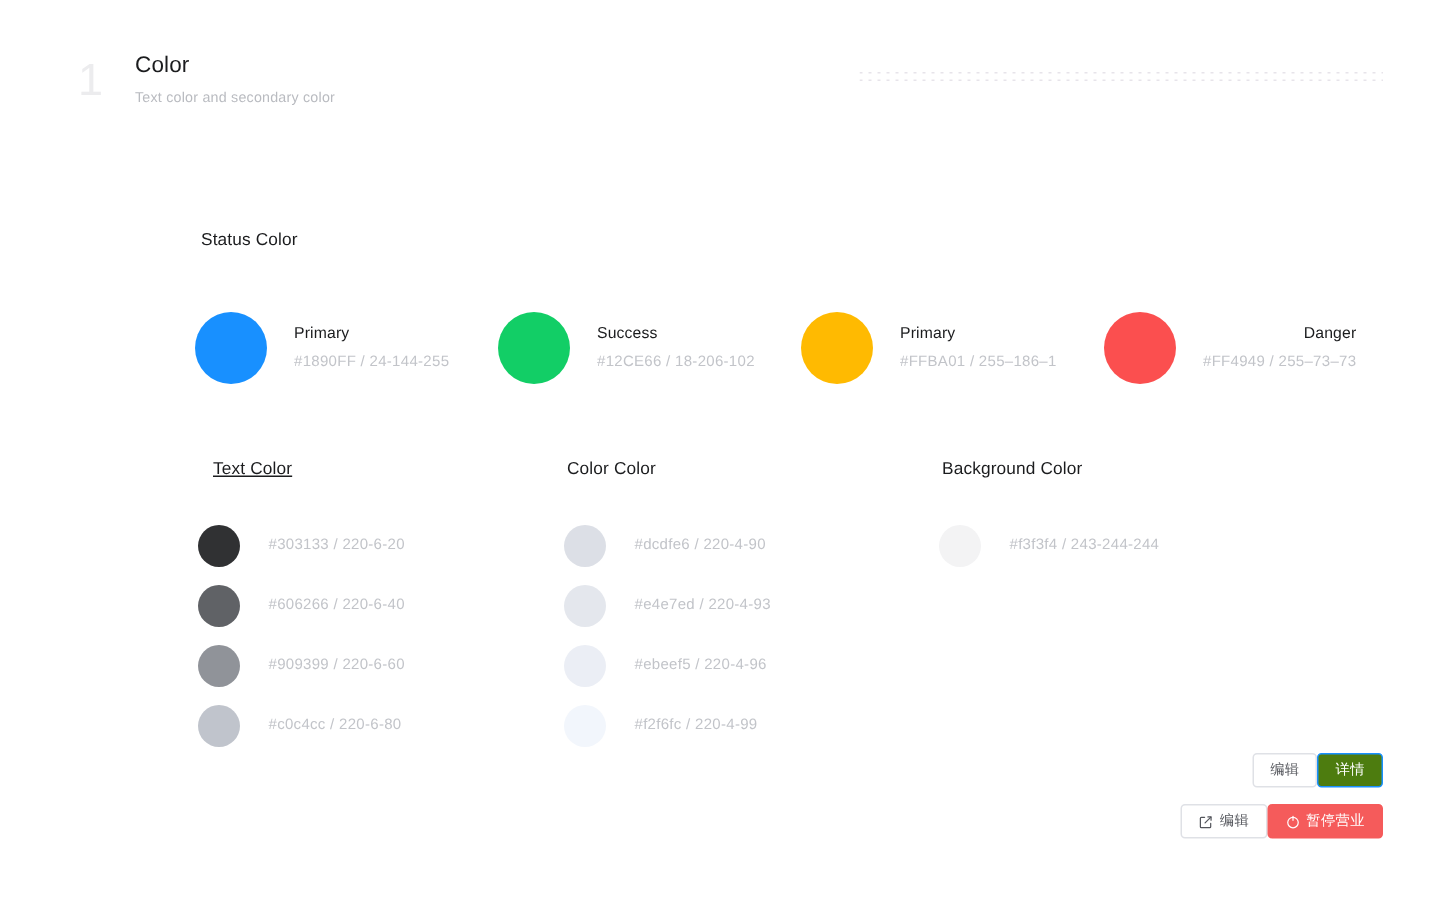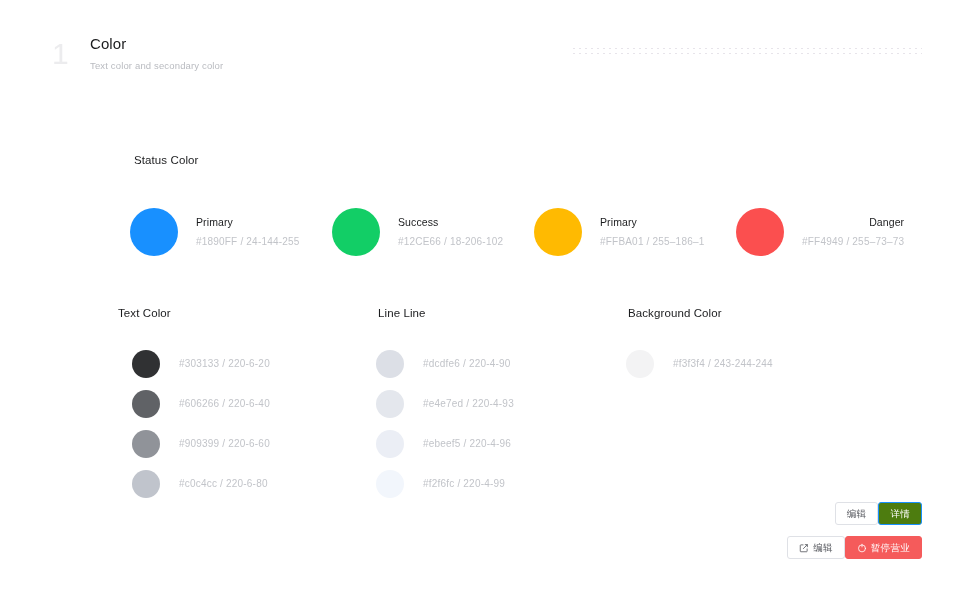--- a/index.html
+++ b/index.html
@@ -276,41 +276,41 @@
       </div>
       <div class="status-item" style="left: 606px; text-align: right;">
         <div class="status-dot" style="background: rgb(251, 79, 79);"></div>
         <div class="status-meta">
           <div class="status-name">Danger</div>
           <div class="status-code">#FF4949 / 255–73–73</div>
         </div>
       </div>
     </div>
 
-  <div class="section-title" style="top:305px; left:118px;">Text Color</div>
+  <div class="section-title" style="top:305px; left:142px;text-decoration:underline;">Text Color</div>
   <div class="palette-col" id="text-color-col" style="left:132px;">
       <div class="swatch-row">
         <div class="swatch-dot" style="background: rgb(48, 49, 51);"></div>
         <div class="swatch-code">#303133 / 220-6-20</div>
       </div>
       <div class="swatch-row">
         <div class="swatch-dot" style="background: rgb(96, 98, 102);"></div>
         <div class="swatch-code">#606266 / 220-6-40</div>
       </div>
       <div class="swatch-row">
         <div class="swatch-dot" style="background: rgb(144, 147, 153);"></div>
         <div class="swatch-code">#909399 / 220-6-60</div>
       </div>
       <div class="swatch-row">
         <div class="swatch-dot" style="background: rgb(192, 196, 204);"></div>
         <div class="swatch-code">#c0c4cc / 220-6-80</div>
       </div>
     </div>
 
-  <div class="section-title" style="top:305px; left:378px;">Line Line</div>
+  <div class="section-title" style="top:305px; left:378px;">Color Color</div>
   <div class="palette-col" id="line-color-col" style="left:376px;">
       <div class="swatch-row">
         <div class="swatch-dot" style="background: rgb(220, 223, 230);"></div>
         <div class="swatch-code">#dcdfe6 / 220-4-90</div>
       </div>
       <div class="swatch-row">
         <div class="swatch-dot" style="background: rgb(228, 231, 237);"></div>
         <div class="swatch-code">#e4e7ed / 220-4-93</div>
       </div>
       <div class="swatch-row">

